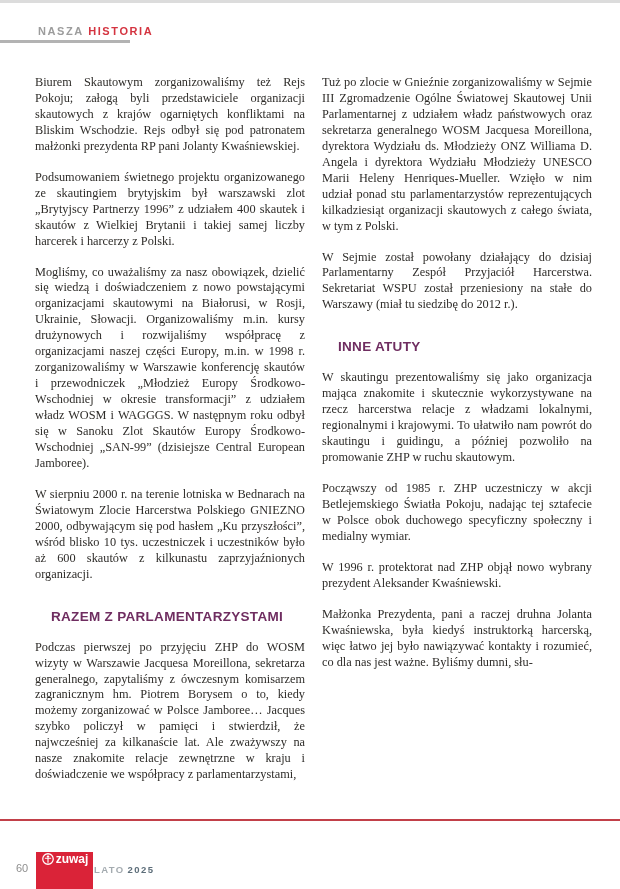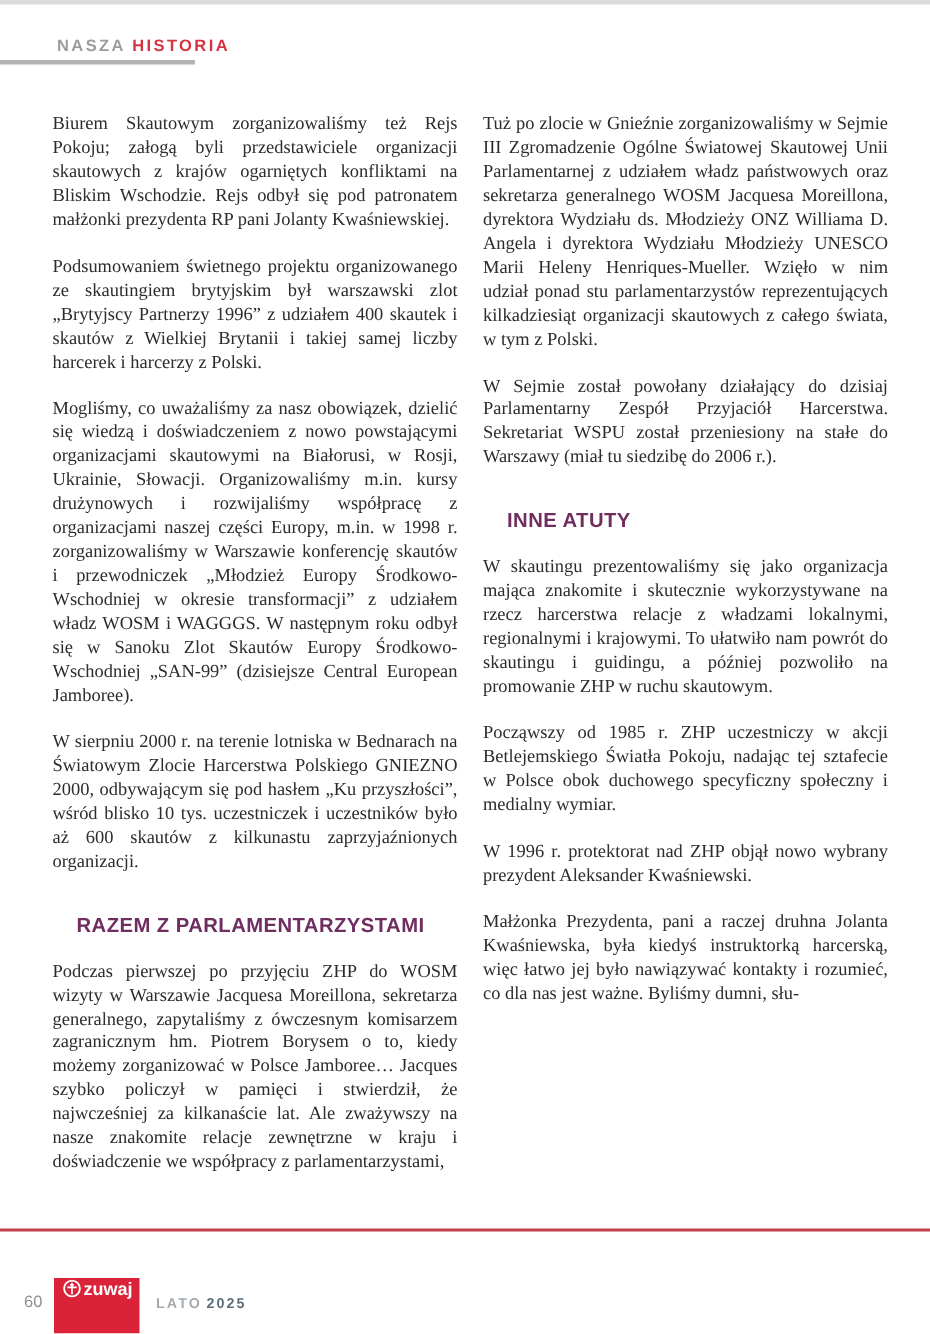--- a/index.html
+++ b/index.html
@@ -34,21 +34,21 @@
     position:absolute;top:862px;left:16px;
     font-family:"Liberation Sans", sans-serif;font-size:11px;color:#8f8f8f;
   }
   .logo-box{
     position:absolute;top:852px;left:36px;width:57px;height:37px;background:#da2338;
     display:flex;justify-content:center;
     color:#ffffff;font-family:"Liberation Sans", sans-serif;font-weight:bold;font-size:12px;
   }
   .logo-box svg{margin-right:1px;display:block;}
   .issue{
-    position:absolute;top:864px;left:104px;
+    position:absolute;top:864px;left:94px;
     font-family:"Liberation Sans", sans-serif;font-size:9.5px;letter-spacing:1.4px;
     color:#a4abb0;font-weight:bold;white-space:nowrap;
   }
   .issue .year{color:#5c6d79;margin-left:3px;}
 </style>
 </head>
 <body>
 
 <div>
 
@@ -66,21 +66,21 @@
       <p>Biurem Skautowym zorganizowaliśmy też Rejs Pokoju; załogą byli przedstawiciele organizacji skautowych z krajów ogarniętych konfliktami na Bliskim Wschodzie. Rejs odbył się pod patronatem małżonki prezydenta RP pani Jolanty Kwaśniewskiej.</p>
       <p>Podsumowaniem świetnego projektu organizowanego ze skautingiem brytyjskim był warszawski zlot „Brytyjscy Partnerzy 1996” z udziałem 400 skautek i skautów z Wielkiej Brytanii i takiej samej liczby harcerek i harcerzy z Polski.</p>
       <p>Mogliśmy, co uważaliśmy za nasz obowiązek, dzielić się wiedzą i doświadczeniem z nowo powstającymi organizacjami skautowymi na Białorusi, w Rosji, Ukrainie, Słowacji. Organizowaliśmy m.in. kursy drużynowych i rozwijaliśmy współpracę z organizacjami naszej części Europy, m.in. w 1998 r. zorganizowaliśmy w Warszawie konferencję skautów i przewodniczek „Młodzież Europy Środkowo-Wschodniej w okresie transformacji” z udziałem władz WOSM i WAGGGS. W następnym roku odbył się w Sanoku Zlot Skautów Europy Środkowo-Wschodniej „SAN-99” (dzisiejsze Central European Jamboree).</p>
       <p>W sierpniu 2000 r. na terenie lotniska w Bednarach na Światowym Zlocie Harcerstwa Polskiego GNIEZNO 2000, odbywającym się pod hasłem „Ku przyszłości”, wśród blisko 10 tys. uczestniczek i uczestników było aż 600 skautów z kilkunastu zaprzyjaźnionych organizacji.</p>
       <h2>RAZEM Z PARLAMENTARZYSTAMI</h2>
       <p>Podczas pierwszej po przyjęciu ZHP do WOSM wizyty w Warszawie Jacquesa Moreillona, sekretarza generalnego, zapytaliśmy z ówczesnym komisarzem zagranicznym hm. Piotrem Borysem o to, kiedy możemy zorganizować w Polsce Jamboree… Jacques szybko policzył w pamięci i stwierdził, że najwcześniej za kilkanaście lat. Ale zważywszy na nasze znakomite relacje zewnętrzne w kraju i doświadczenie we współpracy z parlamentarzystami,</p>
     </section>
 
     <section class="col">
       <p>Tuż po zlocie w Gnieźnie zorganizowaliśmy w Sejmie III Zgromadzenie Ogólne Światowej Skautowej Unii Parlamentarnej z udziałem władz państwowych oraz sekretarza generalnego WOSM Jacquesa Moreillona, dyrektora Wydziału ds. Młodzieży ONZ Williama D. Angela i dyrektora Wydziału Młodzieży UNESCO Marii Heleny Henriques-Mueller. Wzięło w nim udział ponad stu parlamentarzystów reprezentujących kilkadziesiąt organizacji skautowych z całego świata, w tym z Polski.</p>
-      <p>W Sejmie został powołany działający do dzisiaj Parlamentarny Zespół Przyjaciół Harcerstwa. Sekretariat WSPU został przeniesiony na stałe do Warszawy (miał tu siedzibę do 2006 r.).</p>
+      <p>W Sejmie został powołany działający do dzisiaj Parlamentarny Zespół Przyjaciół Harcerstwa. Sekretariat WSPU został przeniesiony na stałe do Warszawy (miał tu siedzibę do 2012 r.).</p>
       <h2>INNE ATUTY</h2>
       <p>W skautingu prezentowaliśmy się jako organizacja mająca znakomite i skutecznie wykorzystywane na rzecz harcerstwa relacje z władzami lokalnymi, regionalnymi i krajowymi. To ułatwiło nam powrót do skautingu i guidingu, a później pozwoliło na promowanie ZHP w ruchu skautowym.</p>
       <p>Począwszy od 1985 r. ZHP uczestniczy w akcji Betlejemskiego Światła Pokoju, nadając tej sztafecie w Polsce obok duchowego specyficzny społeczny i medialny wymiar.</p>
       <p>W 1996 r. protektorat nad ZHP objął nowo wybrany prezydent Aleksander Kwaśniewski.</p>
       <p>Małżonka Prezydenta, pani a raczej druhna Jolanta Kwaśniewska, była kiedyś instruktorką harcerską, więc łatwo jej było nawiązywać kontakty i rozumieć, co dla nas jest ważne. Byliśmy dumni, słu-</p>
     </section>
 
   </div>
 
   <div class="bottom-rule"></div>

